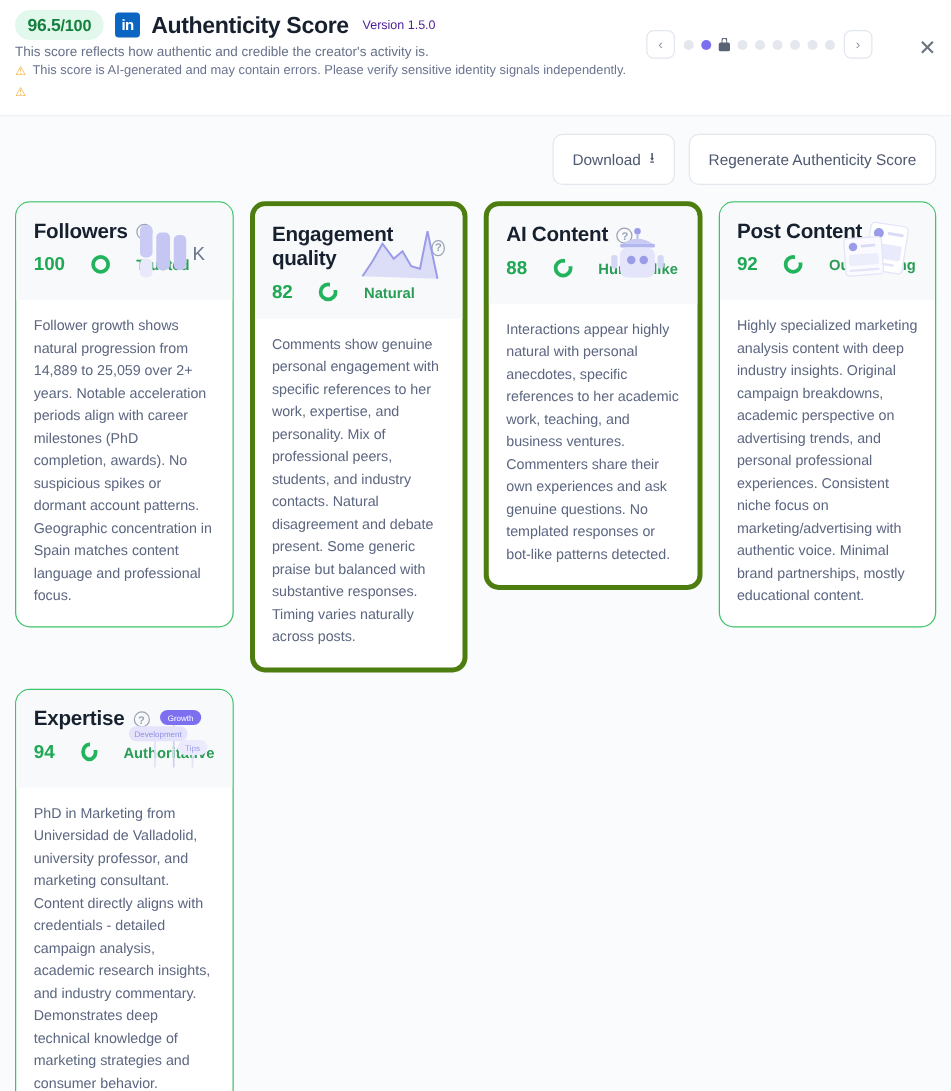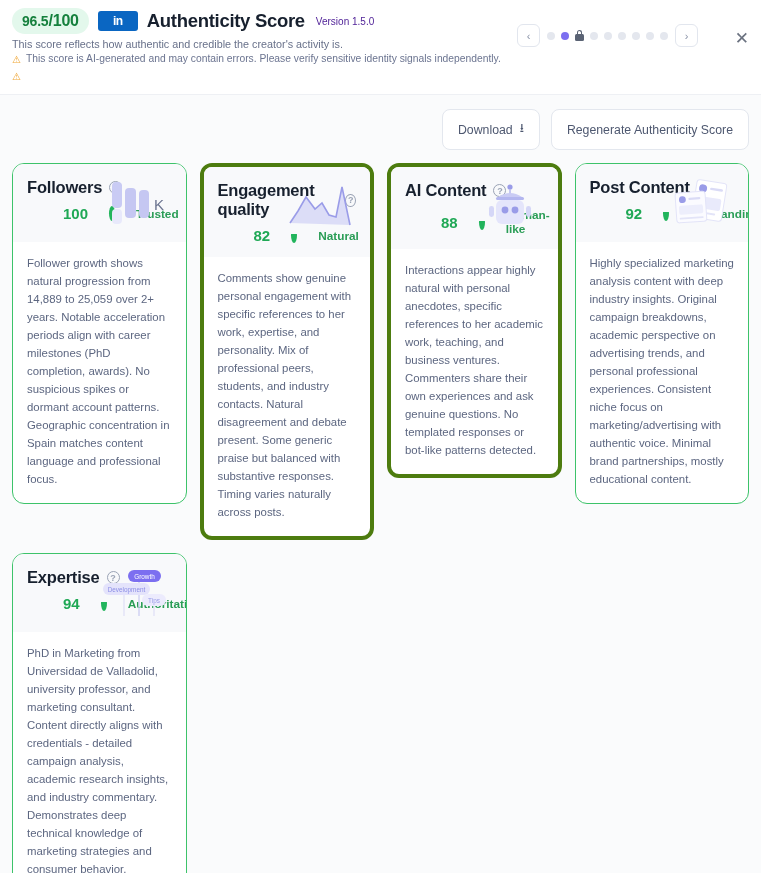--- a/index.html
+++ b/index.html
@@ -26,23 +26,23 @@
   .score-pill {
     background: #e3f8ec;
     color: #15803d;
     border-radius: 999px;
     padding: 4px 10px 4px 10px;
     font-size: 14px;
     font-weight: 700;
     white-space: nowrap;
     letter-spacing: -0.2px;
   }
-  .score-pill .denom { font-size: 16px; font-weight: 700; }
+  .score-pill .denom { font-size: 13px; font-weight: 700; }
   .li-icon {
-    width: 40px; height: 20px;
+    width: 20px; height: 20px;
     background: #0a66c2;
     border-radius: 3px;
     color: #fff;
     font-size: 12px;
     font-weight: 700;
     display: flex; align-items: center; justify-content: center;
     font-family: "Liberation Sans", sans-serif;
     letter-spacing: -0.5px;
   }
   .title {
@@ -157,21 +157,20 @@
     border-radius: 50%;
     color: #9aa3b5;
     font-size: 9px;
     display: inline-flex; align-items: center; justify-content: center;
     font-weight: 700;
     cursor: pointer;
   }
   .score-row {
     display: flex; align-items: center; gap: 21px;
     margin-top: 8px;
-    margin-left: 36px;
   }
   .score-num { font-size: 15px; font-weight: 700; color: #1fa855; }
   .ring {
     width: 15px; height: 15px; border-radius: 50%;
     border: 3px solid #22b45c;
     position: relative;
   }
   .ring.partial::after {
     content: ""; position: absolute;
     top: -3px; right: -3px;

